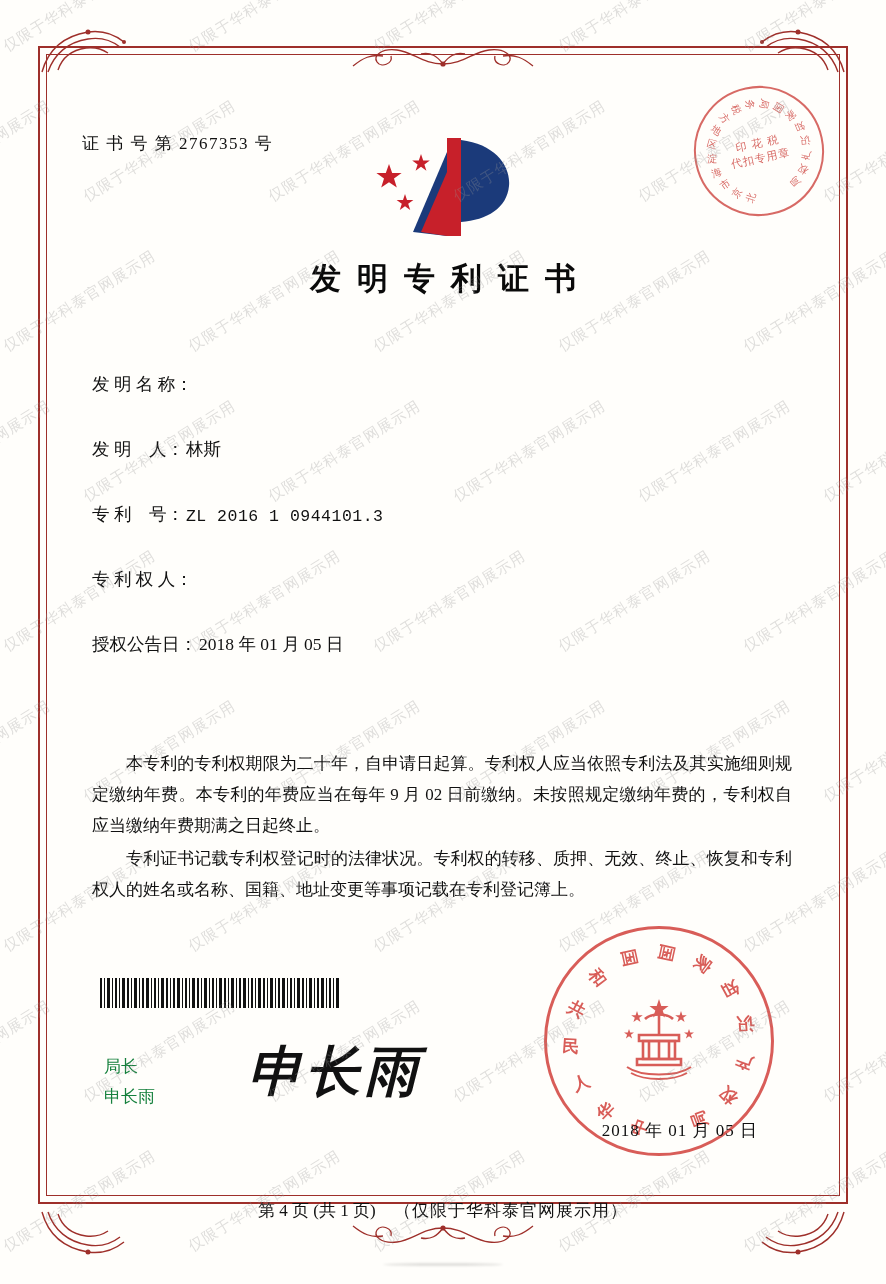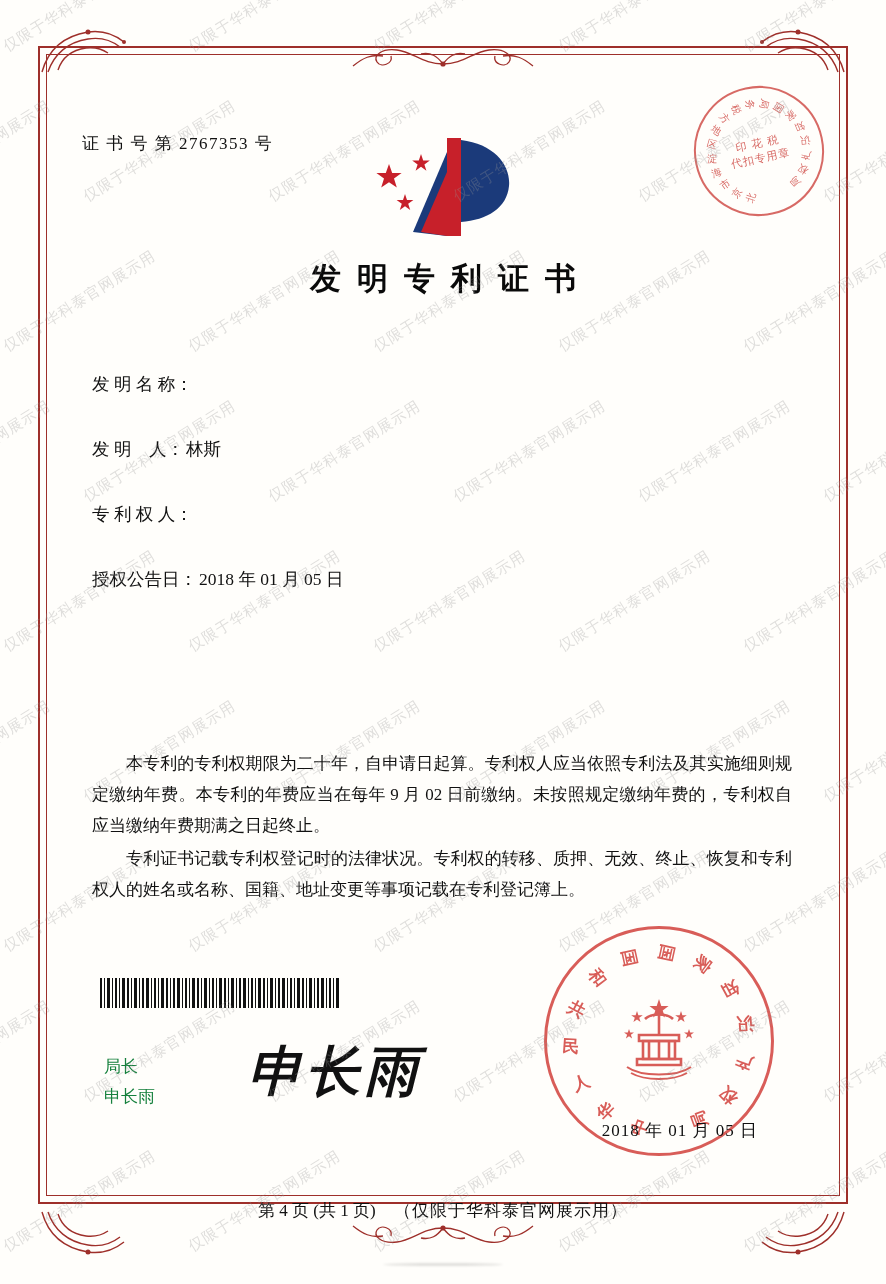--- a/index.html
+++ b/index.html
@@ -382,20 +382,24 @@
 
   <div class="doc-title">发明专利证书</div>
 
   <div class="fields">
     <div class="field-row">
       <span class="field-label">发 明 名 称：</span>
     </div>
     <div class="field-row">
       <span class="field-label">发 明    人：</span>
       <span class="field-value">林斯</span>
+    </div>
+    <div class="field-row">
+      <span class="field-label">专 利    号：</span>
+      <span class="field-value mono-val">ZL 2016 1 0944101.3</span>
     </div>
     <div class="field-row">
       <span class="field-label">专 利 权 人：</span>
     </div>
     <div class="field-row">
       <span class="field-label">授权公告日：</span>
       <span class="field-value">2018 年 01 月 05 日</span>
     </div>
   </div>
 

